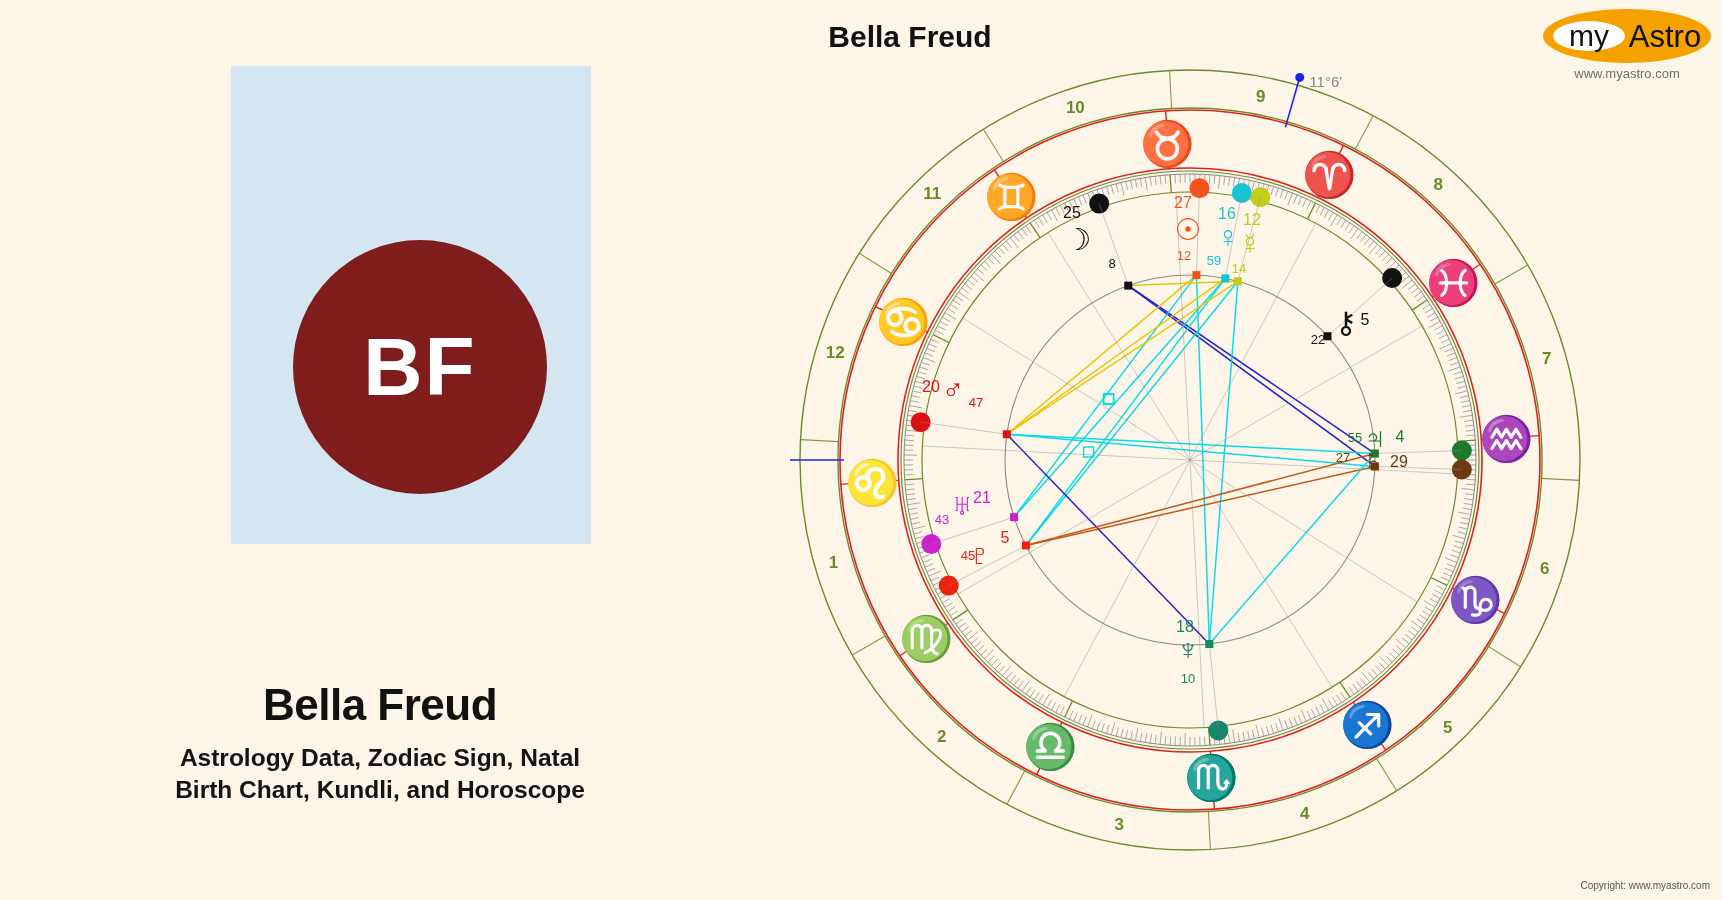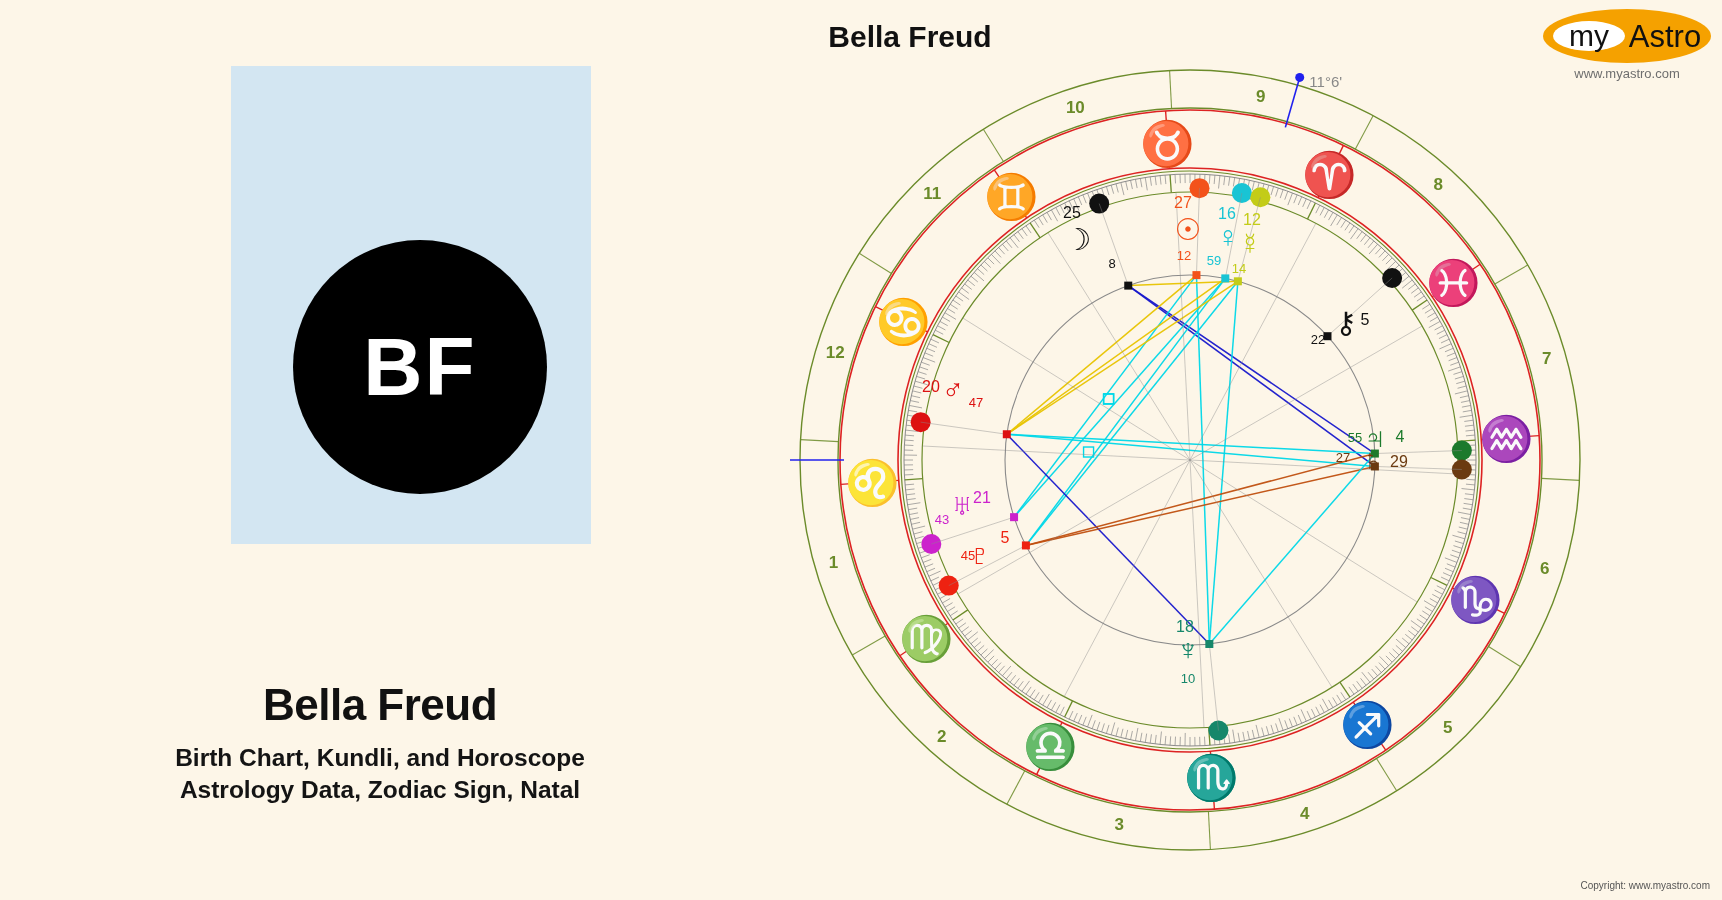--- a/index.html
+++ b/index.html
@@ -13,21 +13,21 @@
   .root{position:absolute;inset:0;}
 
   
   #left-panel{position:absolute;left:0;top:0;width:760px;height:900px;}
   #avatar-box{
     position:absolute;left:231px;top:66px;width:360px;height:478px;
     background:#d3e6f2;
   }
   #avatar-circle{
     position:absolute;left:293px;top:240px;width:254px;height:254px;
-    border-radius:50%;background:#000000;
+    border-radius:50%;background:#7f1d1d;
     display:flex;align-items:center;justify-content:center;
   }
   #avatar-initials{
     color:#ffffff;font-size:82px;font-weight:bold;letter-spacing:2px;
     font-family:"Liberation Sans", sans-serif;
   }
   #person-name{
     position:absolute;left:0;top:680px;width:760px;text-align:center;
     font-size:44px;font-weight:bold;color:#111111;letter-spacing:-0.5px;
   }
@@ -66,22 +66,22 @@
 
     <div id="avatar-box"></div>
 
     <div id="avatar-circle">
       <span id="avatar-initials">BF</span>
     </div>
 
     <div id="person-name">Bella Freud</div>
 
     <div id="person-subtitle">
+      <div>Astrology Data, Zodiac Sign, Natal</div>
       <div>Birth Chart, Kundli, and Horoscope</div>
-      <div>Astrology Data, Zodiac Sign, Natal</div>
     </div>
   </div>
 
   <div id="chart-title">Bella Freud</div>
 
   <svg id="logo" viewBox="0 0 168 56">
     <ellipse cx="84" cy="28" rx="84" ry="27" fill="#f5a100"></ellipse>
     <ellipse cx="46" cy="28" rx="36" ry="15" fill="#ffffff"></ellipse>
     <text x="46" y="38" font-size="30" font-family="Liberation Sans, sans-serif" fill="#111" text-anchor="middle">my</text>
     <text x="122" y="39" font-size="31" font-family="Liberation Sans, sans-serif" fill="#111" text-anchor="middle">Astro</text>

